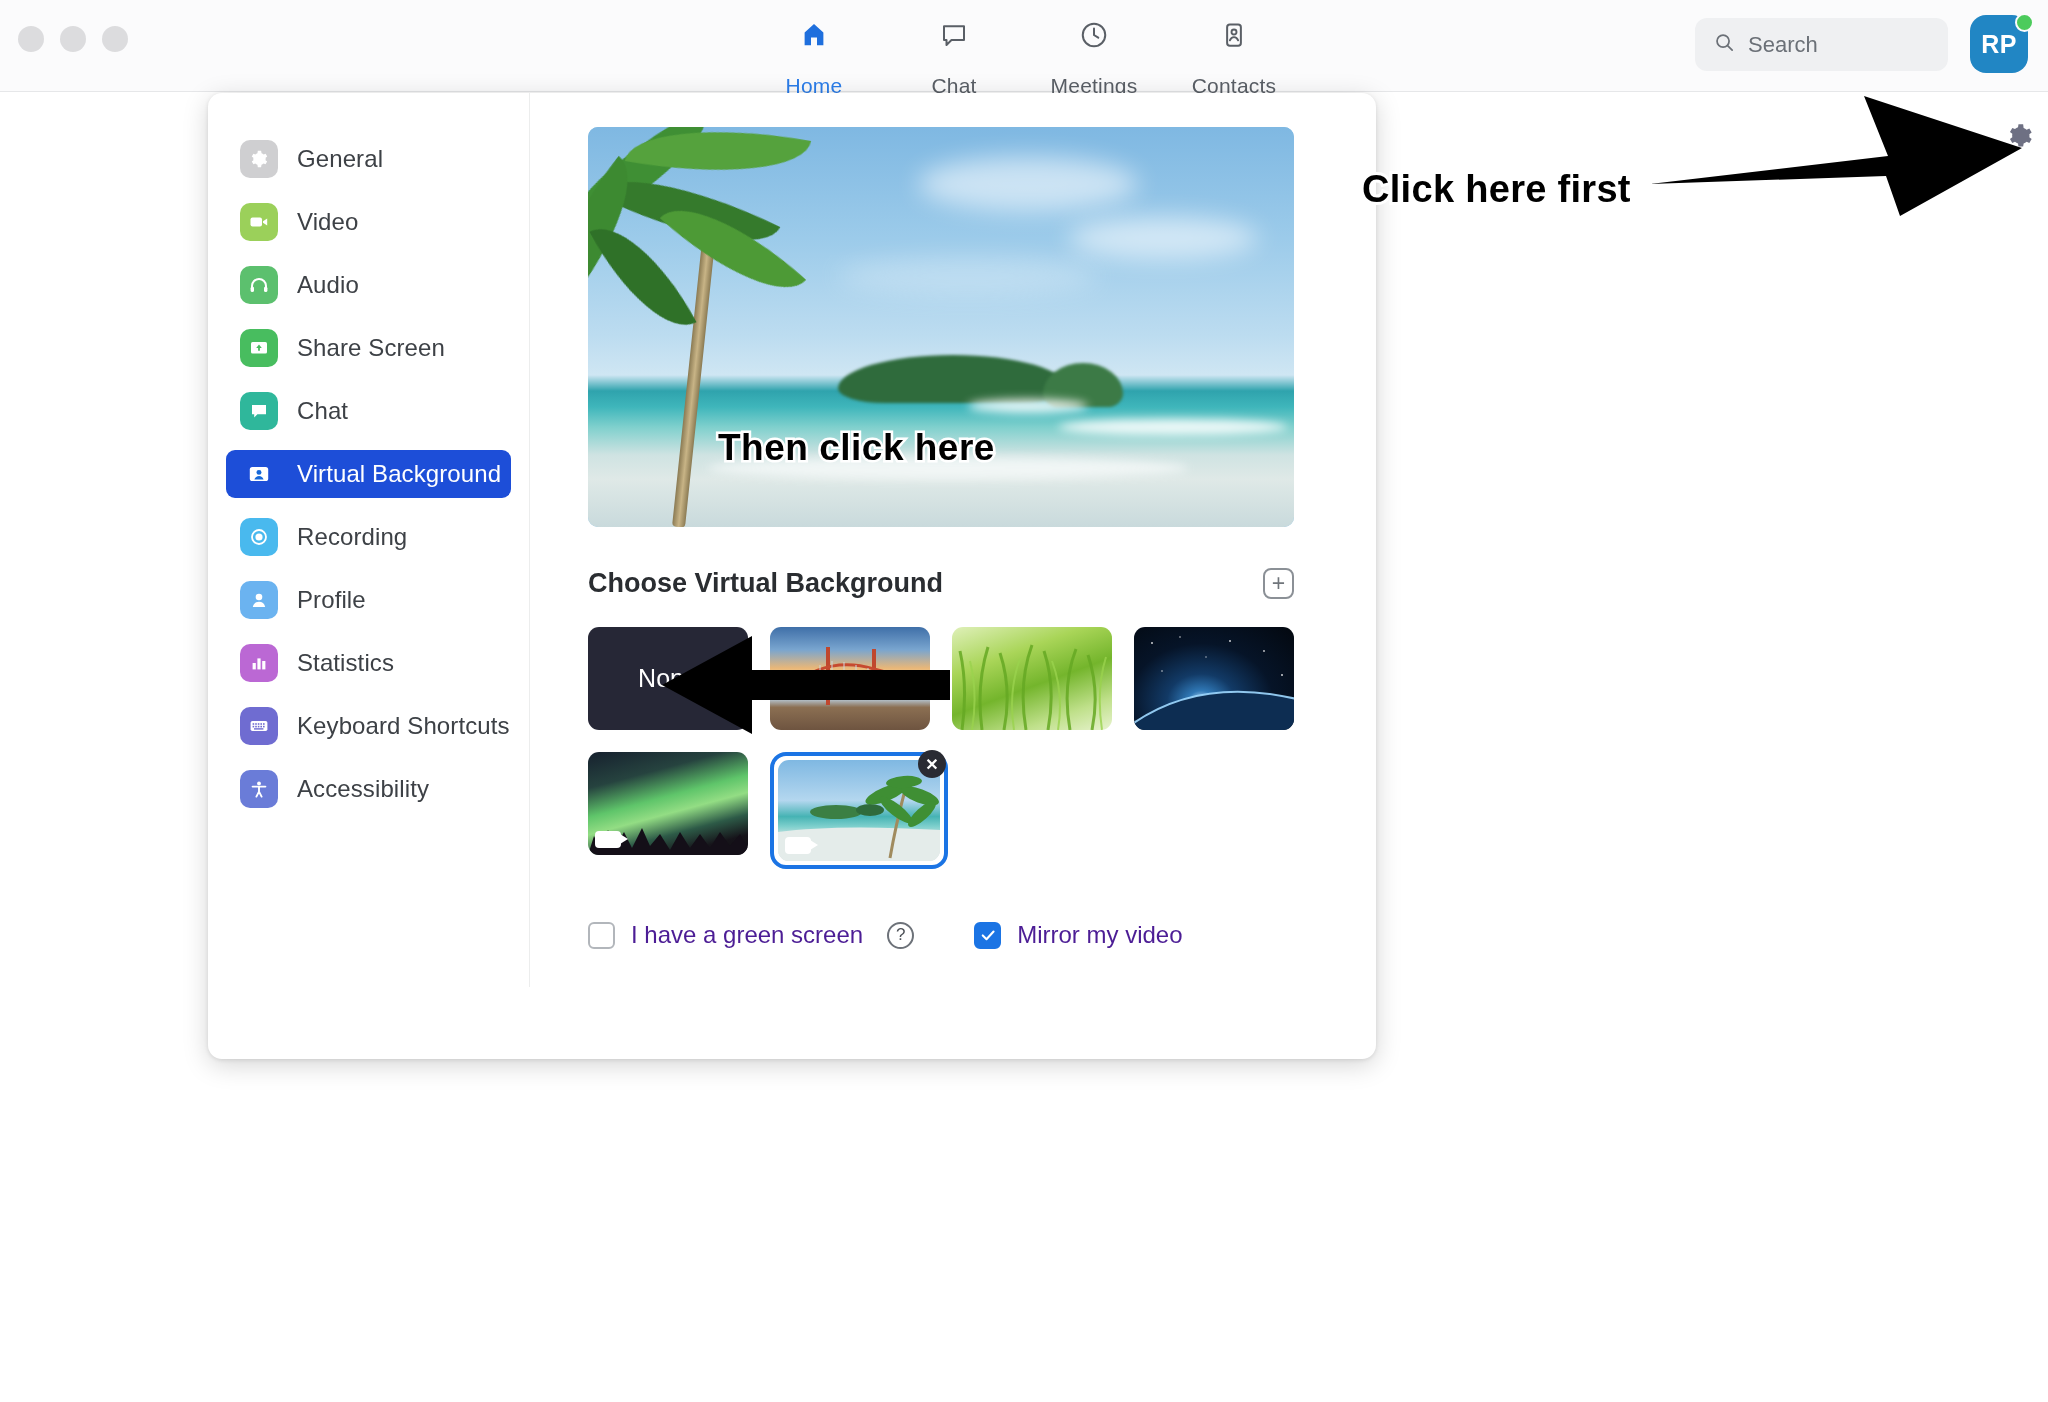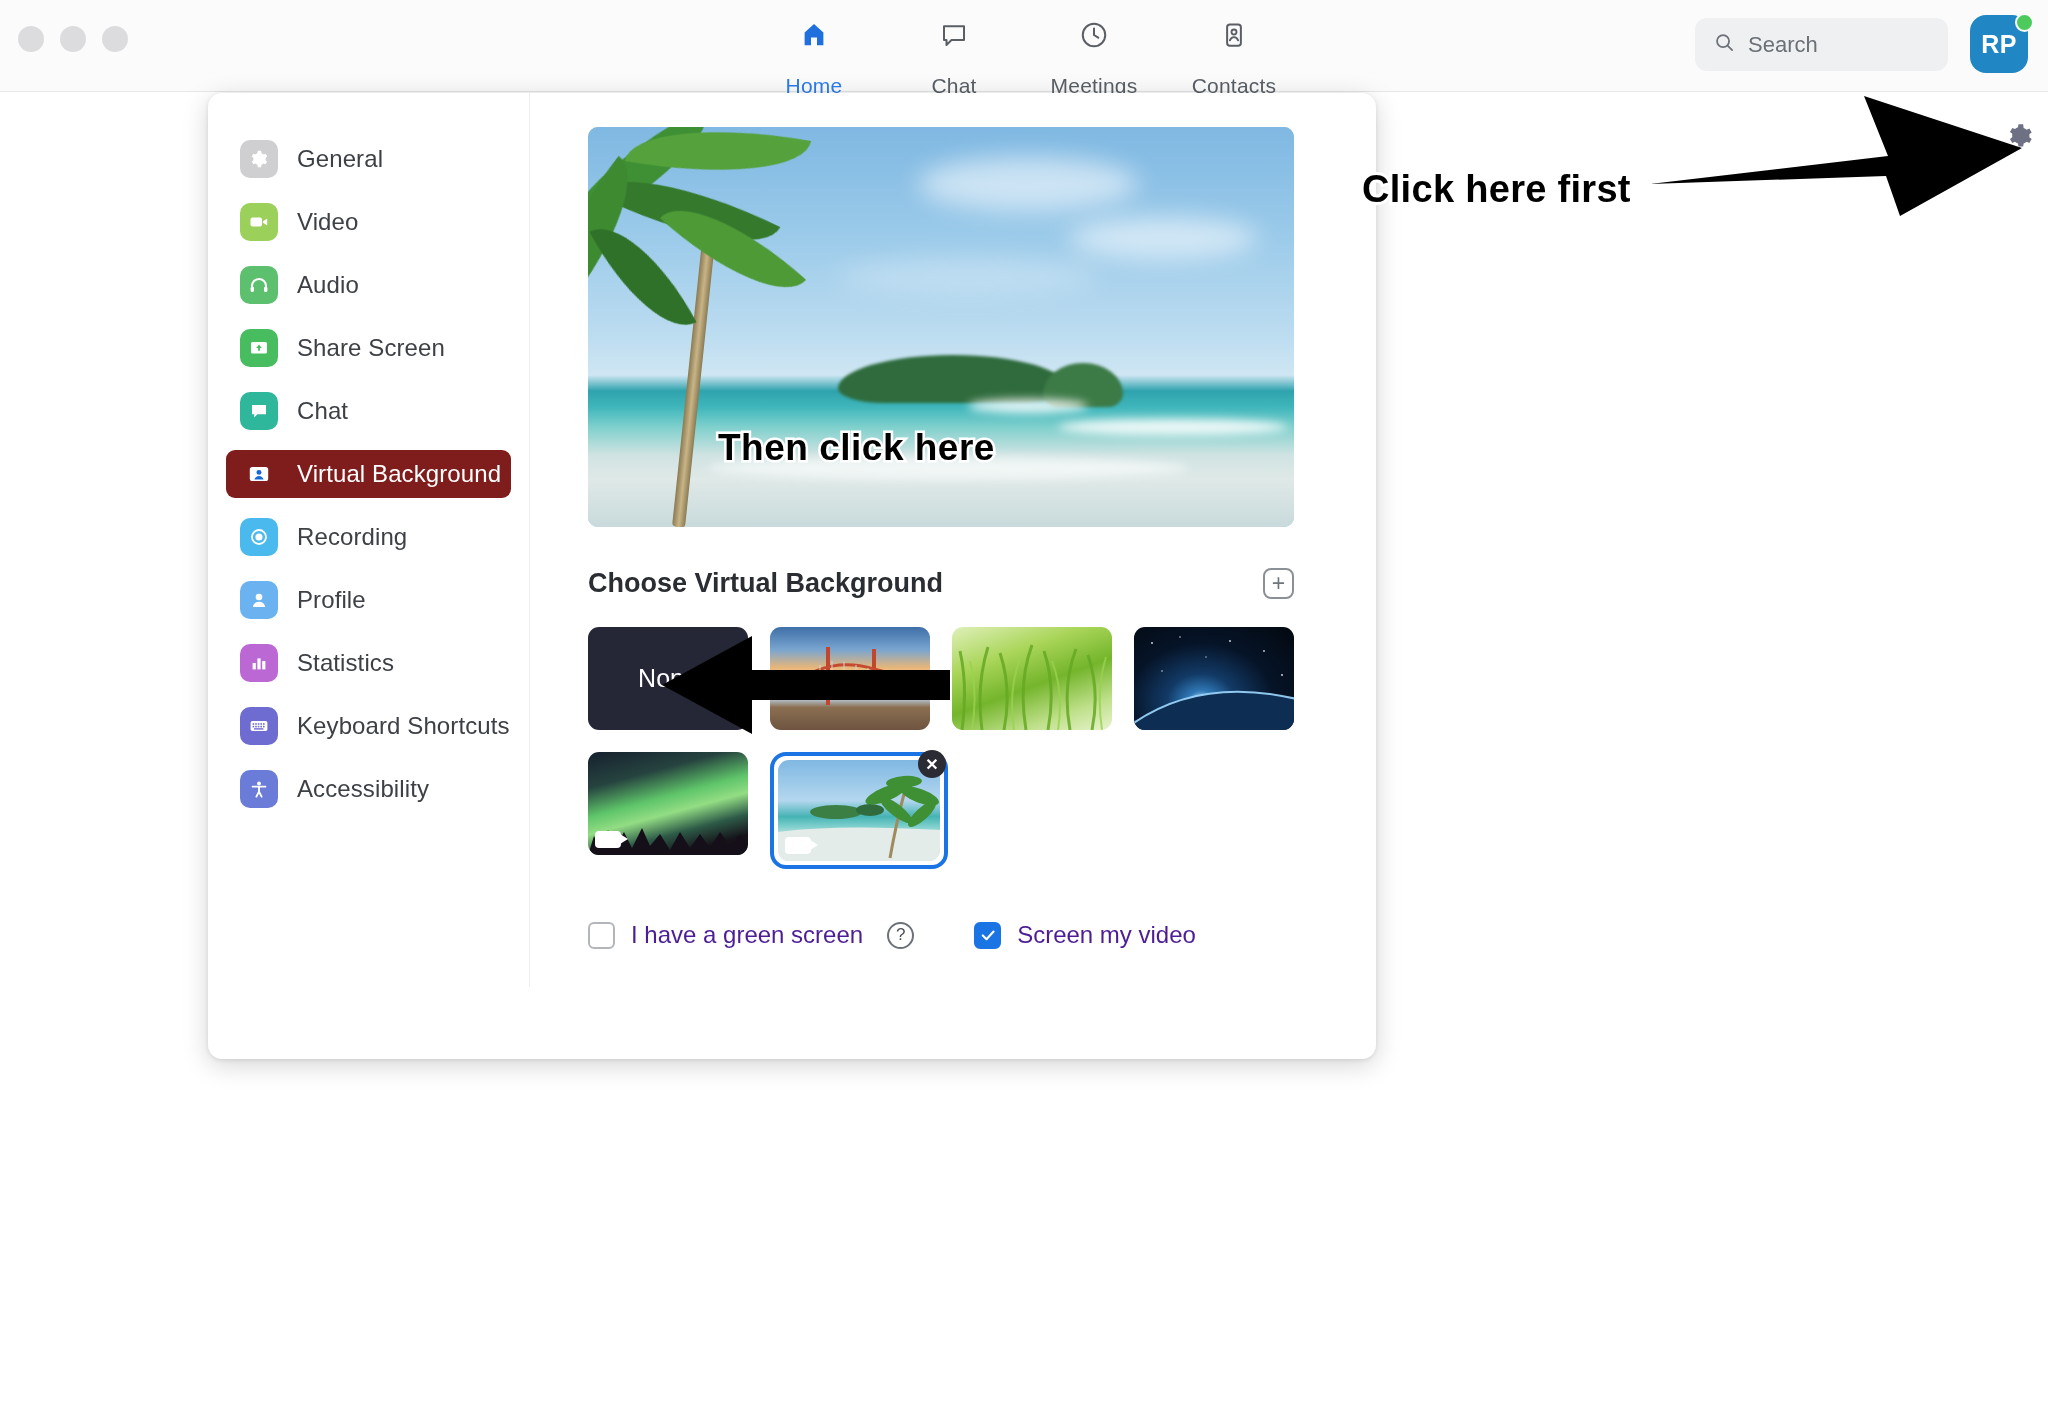--- a/index.html
+++ b/index.html
@@ -72,21 +72,21 @@
   
   .sidebar {
     width:322px; height:100%; border-right:1px solid #eceded;
     padding:42px 18px 0 18px; flex-shrink:0;
   }
   .side-item {
     display:flex; align-items:center; gap:19px;
     height:48px; margin-bottom:15px; padding-left:14px;
     border-radius:9px; cursor:pointer;
   }
-  .side-item.selected { background:#7f1d1d; }
+  .side-item.selected { background:#1d4ed8; }
   .side-label { font-size:24px; color:#3d4146; letter-spacing:.1px; }
   .side-item.selected .side-label { color:#fff; }
   .side-ico {
     width:38px; height:38px; border-radius:10px; flex-shrink:0;
     display:flex; align-items:center; justify-content:center;
   }
   .side-item.selected .side-ico { background:transparent; }
 
   
   .main { flex:1; padding:34px 42px 0 58px; position:relative; }
@@ -524,21 +524,21 @@
             <div class="cbx"></div>
             <span class="cbx-label">I have a green screen</span>
             <span class="help-ico">?</span>
           </div>
           <div class="cbx-item">
             <div class="cbx checked">
               <svg width="18" height="18" viewBox="0 0 24 24">
                   <path d="M5 12.6 10 17.6 19.4 7.4" fill="none" stroke="#fff" stroke-width="2.8" stroke-linecap="round" stroke-linejoin="round"></path>
                 </svg>
             </div>
-            <span class="cbx-label">Screen my video</span>
+            <span class="cbx-label">Mirror my video</span>
           </div>
         </div>
 
       </div>
     </div>
   </div>
 
   <div class="ann-first">Click here first</div>
 
   <svg class="arrow-svg" style="left:1650px;top:88px;width:400px;height:130px;" viewBox="0 0 400 130">

